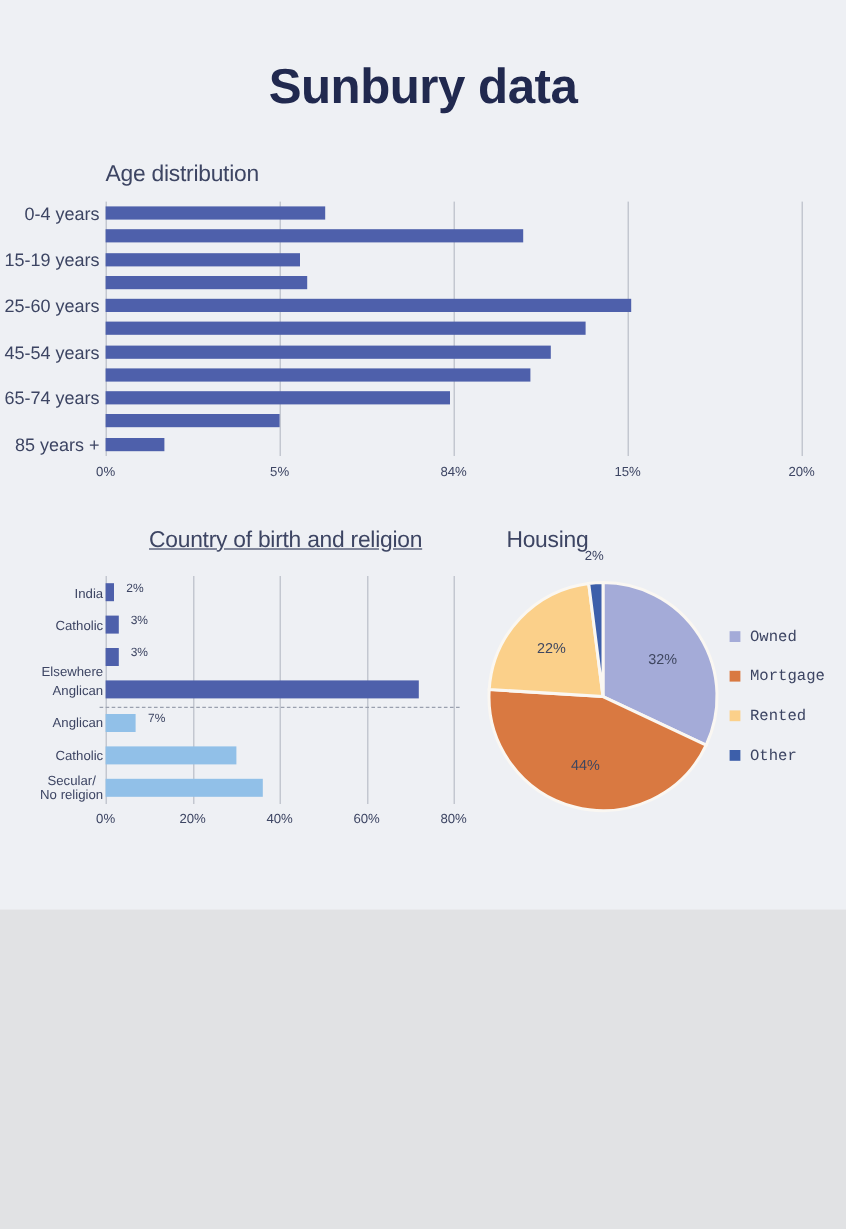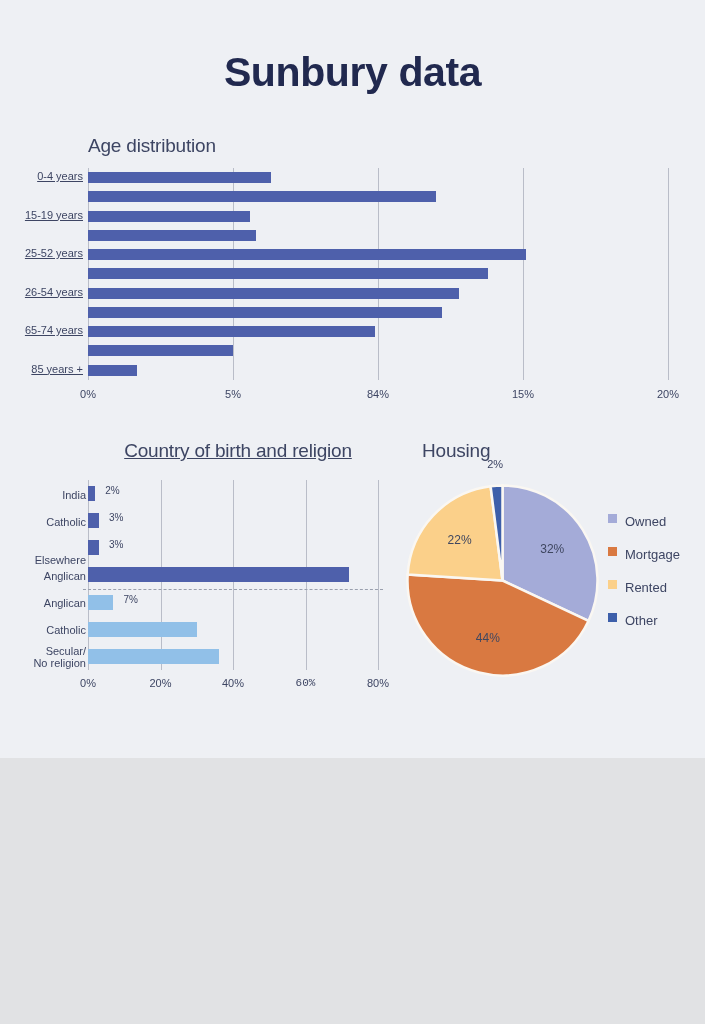--- a/index.html
+++ b/index.html
@@ -59,24 +59,23 @@
     height: 11px;
     background: #4e60ab;
   }
   .age-ylabels {
     position: absolute; left: -88px; top: 0; width: 83px; height: 212px;
   }
   .age-ylabel {
     position: absolute;
     right: 0;
     text-align: left;
-    font-size: 11px;
+    font-size: 15px;
     color: #3d4563;
     white-space: nowrap;
-    text-decoration: underline;
   }
   .age-xlabels { position: absolute; left: 0; top: 220px; width: 100%; height: 20px; }
   .age-xlabel {
     position: absolute; top: 0;
     transform: translateX(-50%);
     font-size: 11px;
     color: #3d4563;
   }
 
   
@@ -137,22 +136,23 @@
   .pie-svg { display: block; }
   .pie-label {
     position: absolute;
     font-size: 12px;
     color: #3f4760;
     white-space: nowrap;
   }
   .pie-label.outside { color: #3d4563; font-size: 11px; }
   .pie-legend { position: absolute; left: 213px; top: 74px; }
   .legend-item {
-    display: flex; 
+    display: flex; align-items: center;
     height: 33px;
+    font-family: Liberation Mono, monospace;
   }
   .legend-swatch {
     width: 9px; height: 9px; margin-right: 8px; flex: 0 0 auto;
   }
   .legend-label { font-size: 13px; color: #3d4563; white-space: nowrap; }
 
   
   .stats-panel {
     position: absolute;
     left: 0; top: 758px; width: 705px; height: 266px;
@@ -205,22 +205,22 @@
         <div class="age-bar-row" style="height: 19.2727px;">
           <div class="age-bar" style="width: 145px; background: rgb(78, 96, 171);"></div>
         </div>
         <div class="age-bar-row" style="height: 19.2727px;">
           <div class="age-bar" style="width: 49.3px; background: rgb(78, 96, 171);"></div>
         </div>
       </div>
     <div class="age-ylabels" id="age-ylabels">
         <div class="age-ylabel" style="top: 2px;">0-4 years</div>
         <div class="age-ylabel" style="top: 40.5455px;">15-19 years</div>
-        <div class="age-ylabel" style="top: 79.0909px;">25-52 years</div>
-        <div class="age-ylabel" style="top: 117.636px;">26-54 years</div>
+        <div class="age-ylabel" style="top: 79.0909px;">25-60 years</div>
+        <div class="age-ylabel" style="top: 117.636px;">45-54 years</div>
         <div class="age-ylabel" style="top: 156.182px;">65-74 years</div>
         <div class="age-ylabel" style="top: 194.727px;">85 years +</div>
       </div>
     <div class="age-xlabels" id="age-xlabels">
         <div class="age-xlabel" style="left: 0px;">0%</div>
         <div class="age-xlabel" style="left: 145px;">5%</div>
         <div class="age-xlabel" style="left: 290px;">84%</div>
         <div class="age-xlabel" style="left: 435px;">15%</div>
         <div class="age-xlabel" style="left: 580px;">20%</div>
       </div>
@@ -264,28 +264,28 @@
           <div class="cob-bar light" style="width: 130.5px; background: rgb(145, 192, 232);"></div>
         </div>
       </div>
     <div class="cob-ylabels" id="cob-ylabels">
         <div class="cob-ylabel" style="top: 8.57143px;">India</div>
         <div class="cob-ylabel" style="top: 35.7143px;">Catholic</div>
         <div class="cob-ylabel" style="top: 74px;">Elsewhere</div>
         <div class="cob-ylabel" style="top: 90px;">Anglican</div>
         <div class="cob-ylabel" style="top: 117.143px;">Anglican</div>
         <div class="cob-ylabel" style="top: 144.286px;">Catholic</div>
-        <div class="cob-ylabel" style="top: 165.429px;">Secular/<br>No religion</div>
+        <div class="cob-ylabel" style="top: 165.429px; text-align: center;">Secular/<br>No religion</div>
       </div>
     <div class="cob-dash" id="cob-dash" style="top: 108.571px;"></div>
     <div class="cob-xlabels" id="cob-xlabels">
         <div class="cob-xlabel" style="left: 0px;">0%</div>
         <div class="cob-xlabel" style="left: 72.5px;">20%</div>
         <div class="cob-xlabel" style="left: 145px;">40%</div>
-        <div class="cob-xlabel" style="left: 217.5px; font-family: Liberation Mono, monospace;">60%</div>
+        <div class="cob-xlabel" style="left: 217.5px;">60%</div>
         <div class="cob-xlabel" style="left: 290px;">80%</div>
       </div>
   </div>
 </section>
 
 <section class="housing-chart">
   <div class="chart-title">Housing</div>
   <div class="pie-wrap" id="pie-wrap">
       <svg class="pie-svg" width="195" height="195">
         <path d="M 97.5 97.5 L 97.5 2.5 A 95 95 0 0 1 183.45856998427183 137.94903269868192 Z" fill="#a4abd8" stroke="#faf7f2" stroke-width="2.5"></path>

